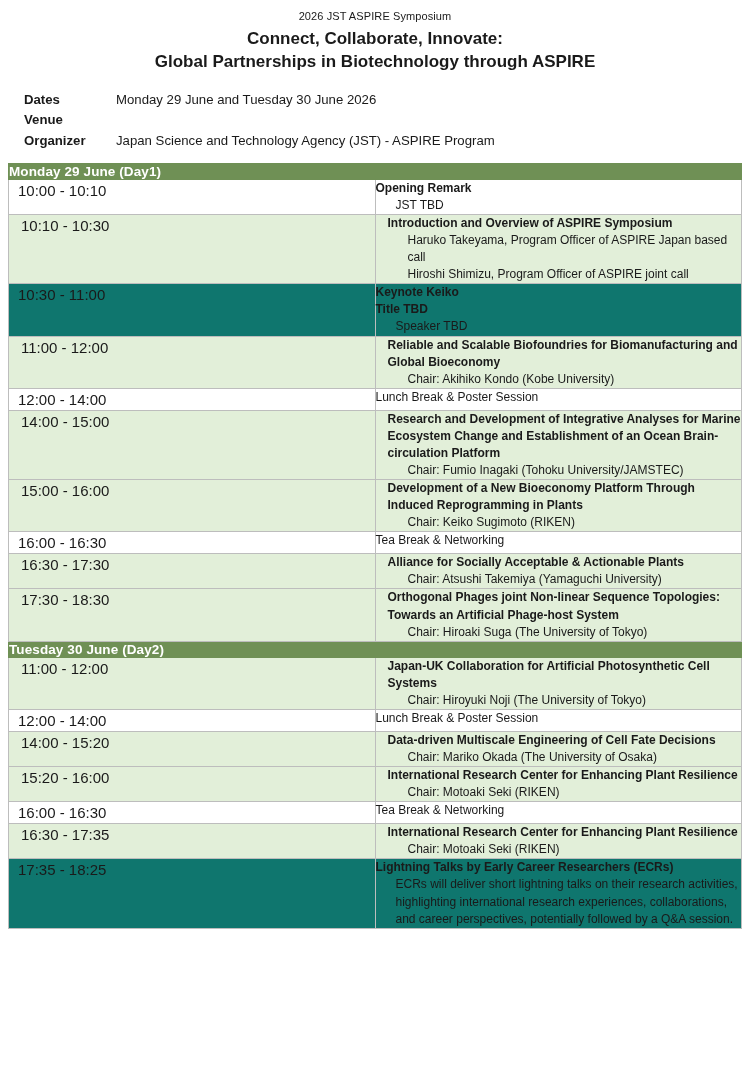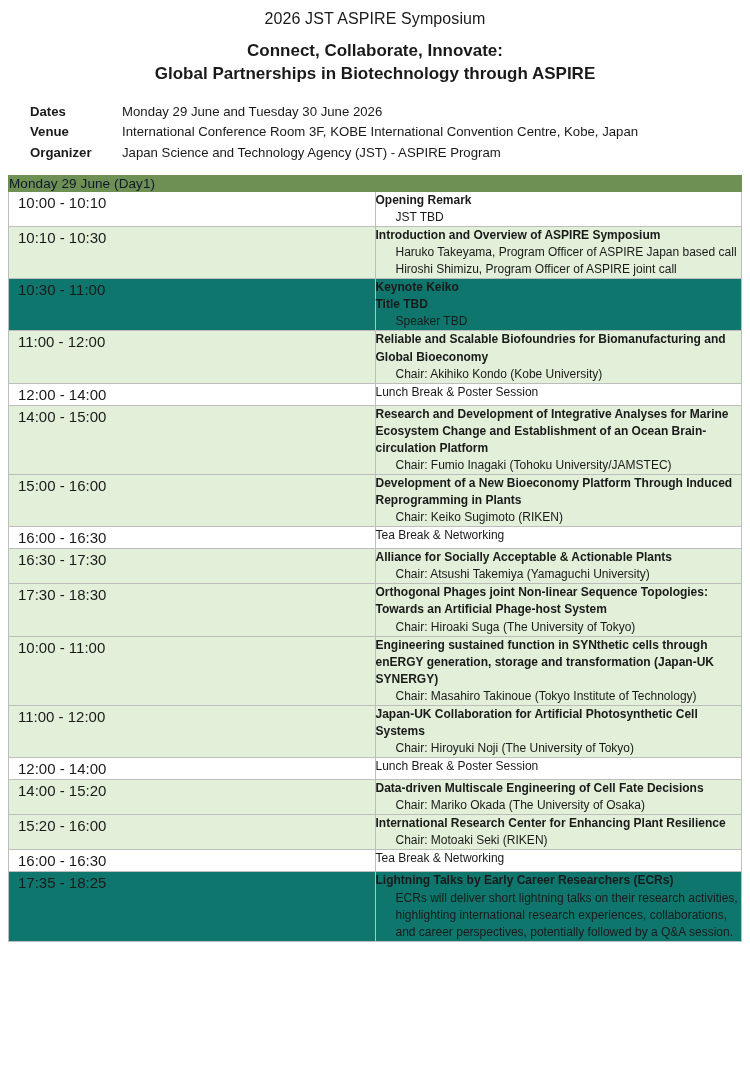--- a/index.html
+++ b/index.html
@@ -16,33 +16,33 @@
   }
   .page {
     width: 750px;
     box-sizing: border-box;
     padding: 10px 8px 4px 8px;
   }
   .title-block {
     text-align: center;
   }
   .title-line1 {
-    font-size: 16px;
+    font-size: 11px;
     font-weight: normal;
     letter-spacing: 0.1px;
-    margin-bottom: 12px;
+    margin-bottom: 6px;
   }
   .title-line2, .title-line3 {
     font-size: 17px;
     font-weight: bold;
     line-height: 1.35;
   }
   .meta {
     margin-top: 16px;
-    margin-left: 22px;
+    margin-left: 16px;
     margin-bottom: 12px;
   }
   .meta-row {
     display: flex;
     font-size: 13.2px;
     line-height: 1.55;
   }
   .meta-label {
     width: 92px;
     font-weight: bold;
@@ -56,42 +56,42 @@
     margin: 0 auto;
     border-collapse: collapse;
     table-layout: fixed;
   }
   table.schedule td {
     vertical-align: top;
     padding: 0;
   }
   .dayhdr td {
     background: #6f9055;
-    color: #0f172a;
-    font-weight: normal;
+    color: #ffffff;
+    font-weight: bold;
     font-size: 13.5px;
     padding: 4px 8px 5px 8px;
     border: 1px solid #6f9055;
     letter-spacing: 0.1px;
   }
   .row td {
     border: 1px solid #bdbdbd;
     border-top: none;
     padding: 5px 8px 6px 8px;
     font-size: 12px;
     line-height: 1.42;
   }
   .row td.time {
     width: 98px;
     white-space: nowrap;
     font-size: 15px;
     padding-left: 9px;
     padding-right: 4px;
   }
-  .row.green td { background: #e2efd9; }
+  .row.green td { background: #e2efd9; padding-left: 12px; }
   .row.cream td { background: #0f766e; }
   .row.plain td { background: #ffffff; }
   .sess-title {
     font-weight: bold;
   }
   .sess-sub {
     font-weight: normal;
     margin-left: 20px;
   }
   .sess-plain {
@@ -109,21 +109,20 @@
     <div class="title-line3">Global Partnerships in Biotechnology through ASPIRE</div>
   </div>
 
   <div class="meta">
     <div class="meta-row">
       <div class="meta-label">Dates</div>
       <div class="meta-value">Monday 29 June and Tuesday 30 June 2026</div>
     </div>
     <div class="meta-row">
       <div class="meta-label">Venue</div>
-      <div class="meta-value">International Conference Room 3F, KOBE International Convention Centre, Kobe, Japan</div>
     </div>
     <div class="meta-row">
       <div class="meta-label">Organizer</div>
       <div class="meta-value">Japan Science and Technology Agency (JST) - ASPIRE Program</div>
     </div>
   </div>
 
   <table class="schedule">
     <tbody id="schedule-body">
         <tr class="dayhdr">
@@ -192,26 +191,22 @@
             <div class="sess-sub">Chair: Atsushi Takemiya (Yamaguchi University)</div>
           </td>
         </tr>
         <tr class="row green">
           <td class="time">17:30 - 18:30</td>
           <td class="body">
             <div class="sess-title">Orthogonal Phages joint Non-linear Sequence Topologies: Towards an Artificial Phage-host System</div>
             <div class="sess-sub">Chair: Hiroaki Suga (The University of Tokyo)</div>
           </td>
         </tr>
-        <tr class="row green">
-          <td class="time">10:00 - 11:00</td>
-          <td class="body">
-            <div class="sess-title">Engineering sustained function in SYNthetic cells through enERGY generation, storage and transformation (Japan-UK SYNERGY)</div>
-            <div class="sess-sub">Chair: Masahiro Takinoue (Tokyo Institute of Technology)</div>
-          </td>
+        <tr class="dayhdr">
+          <td colspan="2">Tuesday 30 June (Day2)</td>
         </tr>
         <tr class="row green">
           <td class="time">11:00 - 12:00</td>
           <td class="body">
             <div class="sess-title">Japan-UK Collaboration for Artificial Photosynthetic Cell Systems</div>
             <div class="sess-sub">Chair: Hiroyuki Noji (The University of Tokyo)</div>
           </td>
         </tr>
         <tr class="row plain">
           <td class="time">12:00 - 14:00</td>
@@ -232,20 +227,27 @@
             <div class="sess-title">International Research Center for Enhancing Plant Resilience</div>
             <div class="sess-sub">Chair: Motoaki Seki (RIKEN)</div>
           </td>
         </tr>
         <tr class="row plain">
           <td class="time">16:00 - 16:30</td>
           <td class="body">
             <div class="sess-plain">Tea Break &amp; Networking</div>
           </td>
         </tr>
+        <tr class="row green">
+          <td class="time">16:30 - 17:35</td>
+          <td class="body">
+            <div class="sess-title">International Research Center for Enhancing Plant Resilience</div>
+            <div class="sess-sub">Chair: Motoaki Seki (RIKEN)</div>
+          </td>
+        </tr>
         <tr class="row cream">
           <td class="time">17:35 - 18:25</td>
           <td class="body">
             <div class="sess-title">Lightning Talks by Early Career Researchers (ECRs)</div>
             <div class="sess-sub">ECRs will deliver short lightning talks on their research activities, highlighting international research experiences, collaborations, and career perspectives, potentially followed by a Q&amp;A session.</div>
           </td>
         </tr>
       </tbody>
   </table>
 

